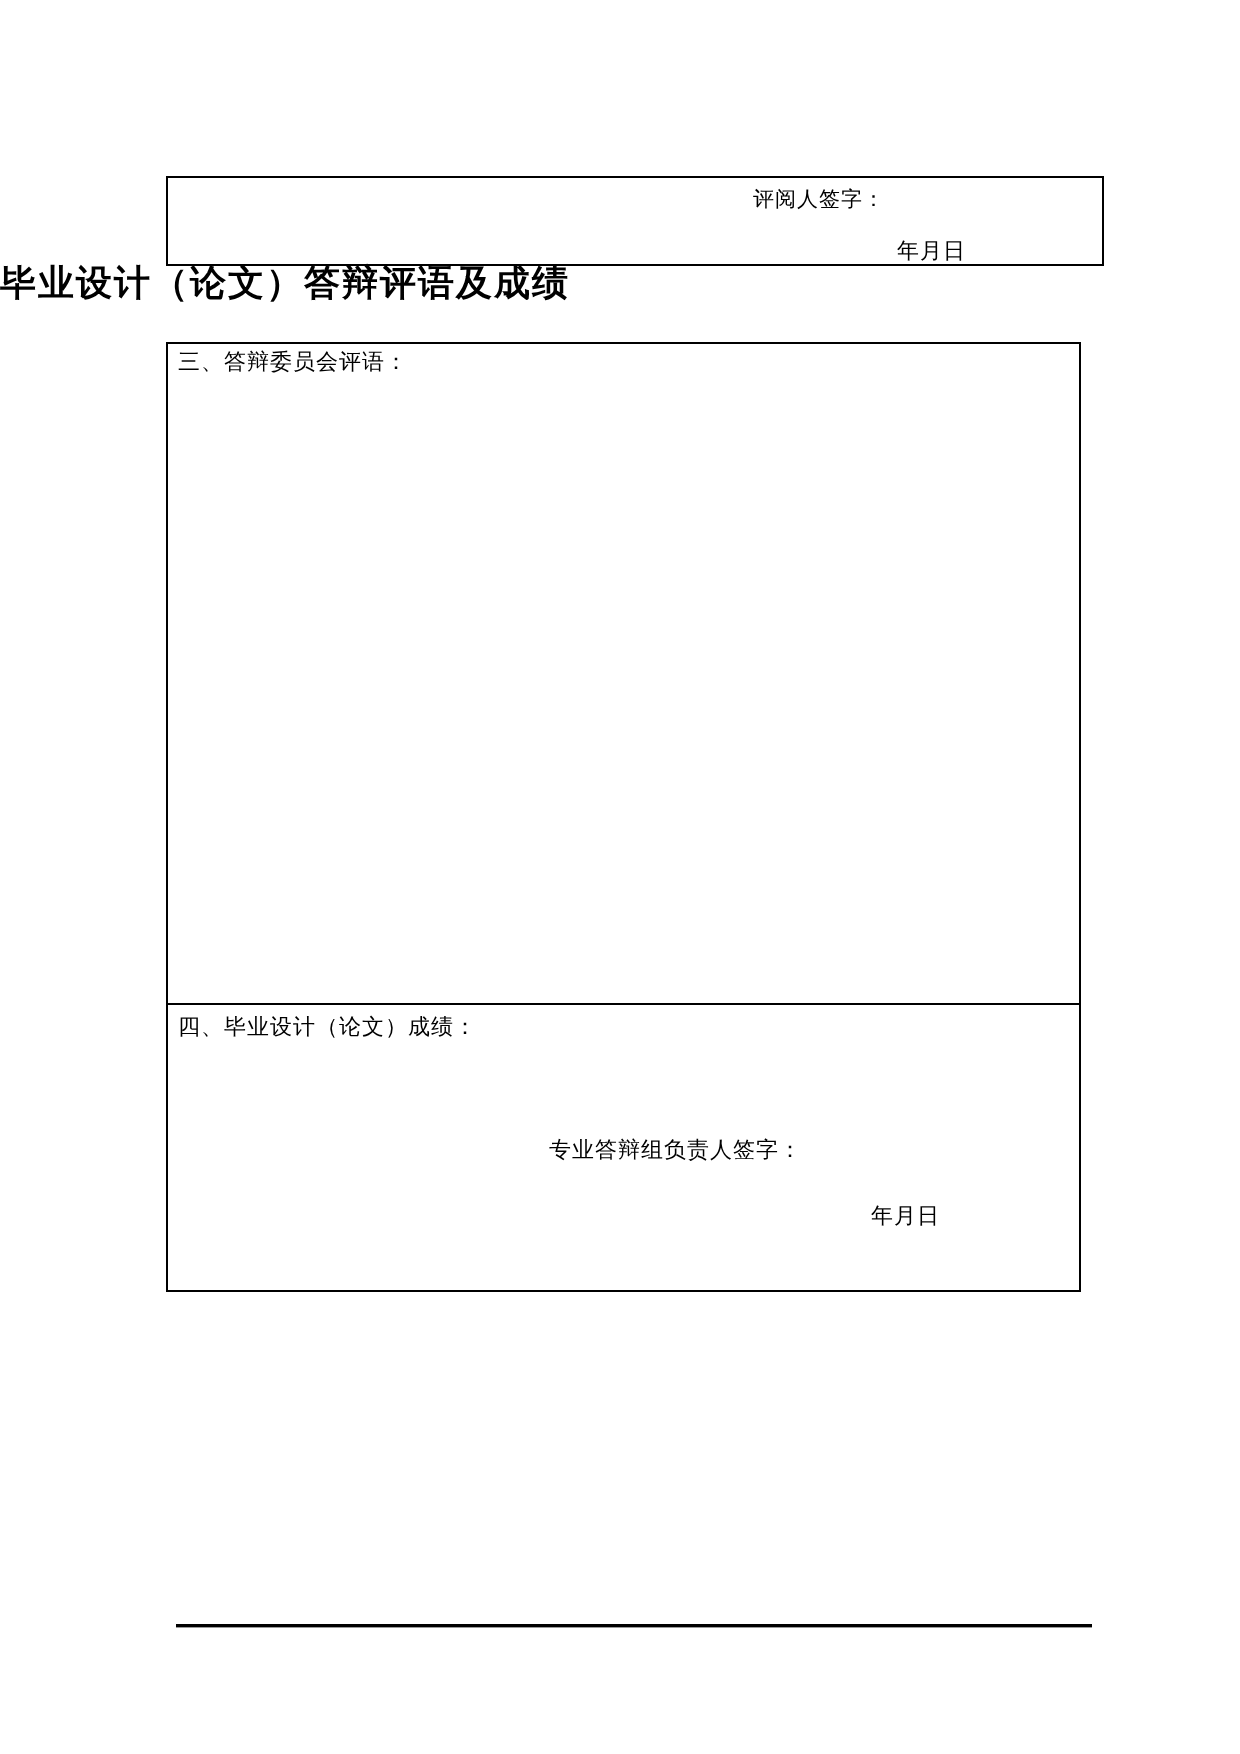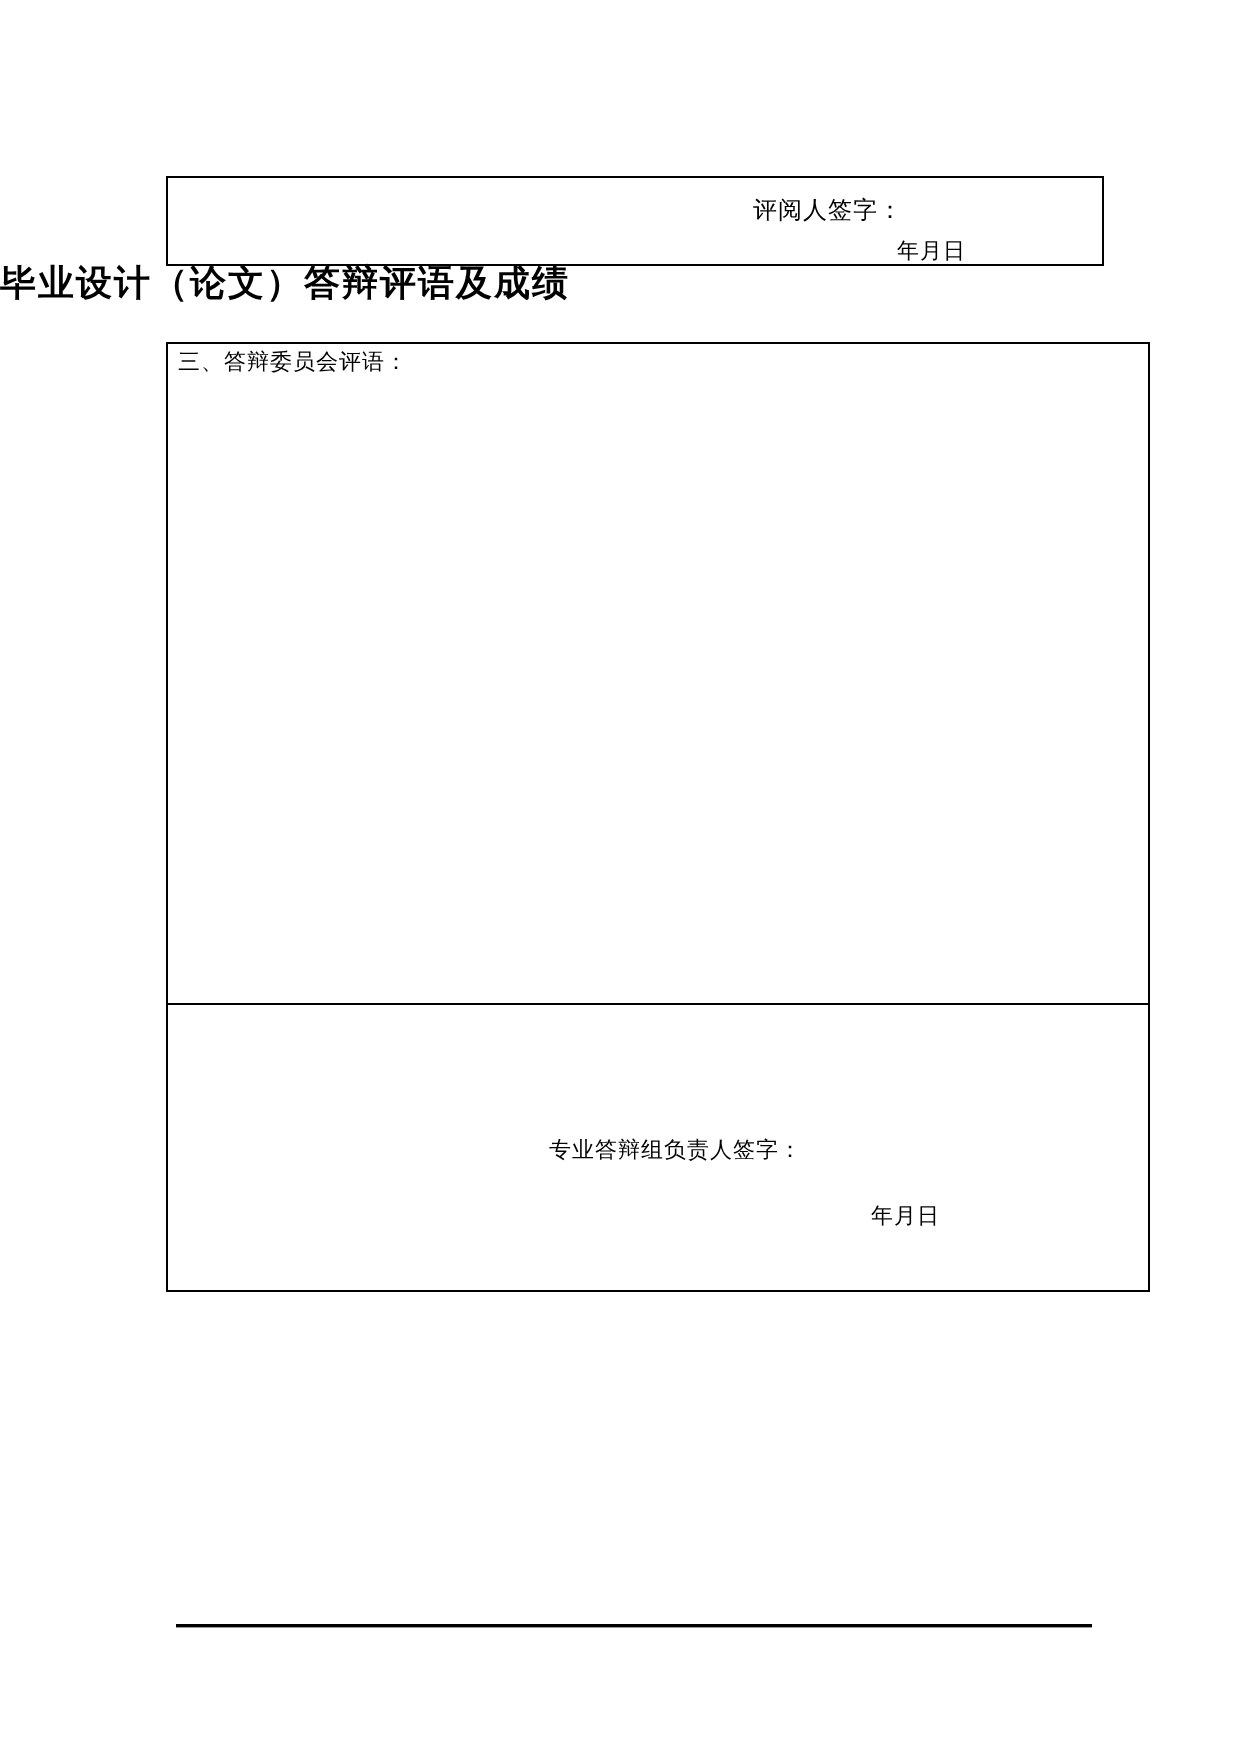--- a/index.html
+++ b/index.html
@@ -23,22 +23,22 @@
     left: 166px;
     top: 176px;
     width: 938px;
     height: 90px;
     border: 2px solid #000000;
     box-sizing: border-box;
   }
   .reviewer-sig {
     position: absolute;
     left: 585px;
-    top: 16px;
-    font-size: 24px;
+    top: 7px;
+    font-size: 21px;
     letter-spacing: 1px;
     white-space: nowrap;
   }
   .reviewer-date {
     position: absolute;
     left: 729px;
     top: 58px;
     font-size: 22px;
     letter-spacing: 1px;
     white-space: nowrap;
@@ -56,21 +56,21 @@
     letter-spacing: 2px;
     line-height: 1.15;
     white-space: nowrap;
   }
 
   
   .main-box {
     position: absolute;
     left: 166px;
     top: 342px;
-    width: 984px;
+    width: 915px;
     height: 950px;
     border: 2px solid #000000;
     box-sizing: border-box;
   }
   .sec-committee {
     position: absolute;
     left: 0;
     top: 0;
     width: 100%;
     height: 661px;
@@ -137,20 +137,21 @@
 
   <h1 class="doc-title">毕业设计（论文）答辩评语及成绩</h1>
 
   <div class="main-box">
 
     <div class="sec-committee">
       <div class="sec-heading">三、答辩委员会评语：</div>
     </div>
 
     <div class="sec-grade">
+      <div class="sec-heading">四、毕业设计（论文）成绩：</div>
       <div class="leader-sig">专业答辩组负责人签字：</div>
       <div class="grade-date">年月日</div>
     </div>
 
   </div>
 
   <div class="footer-rule"></div>
 
 </div>
 

